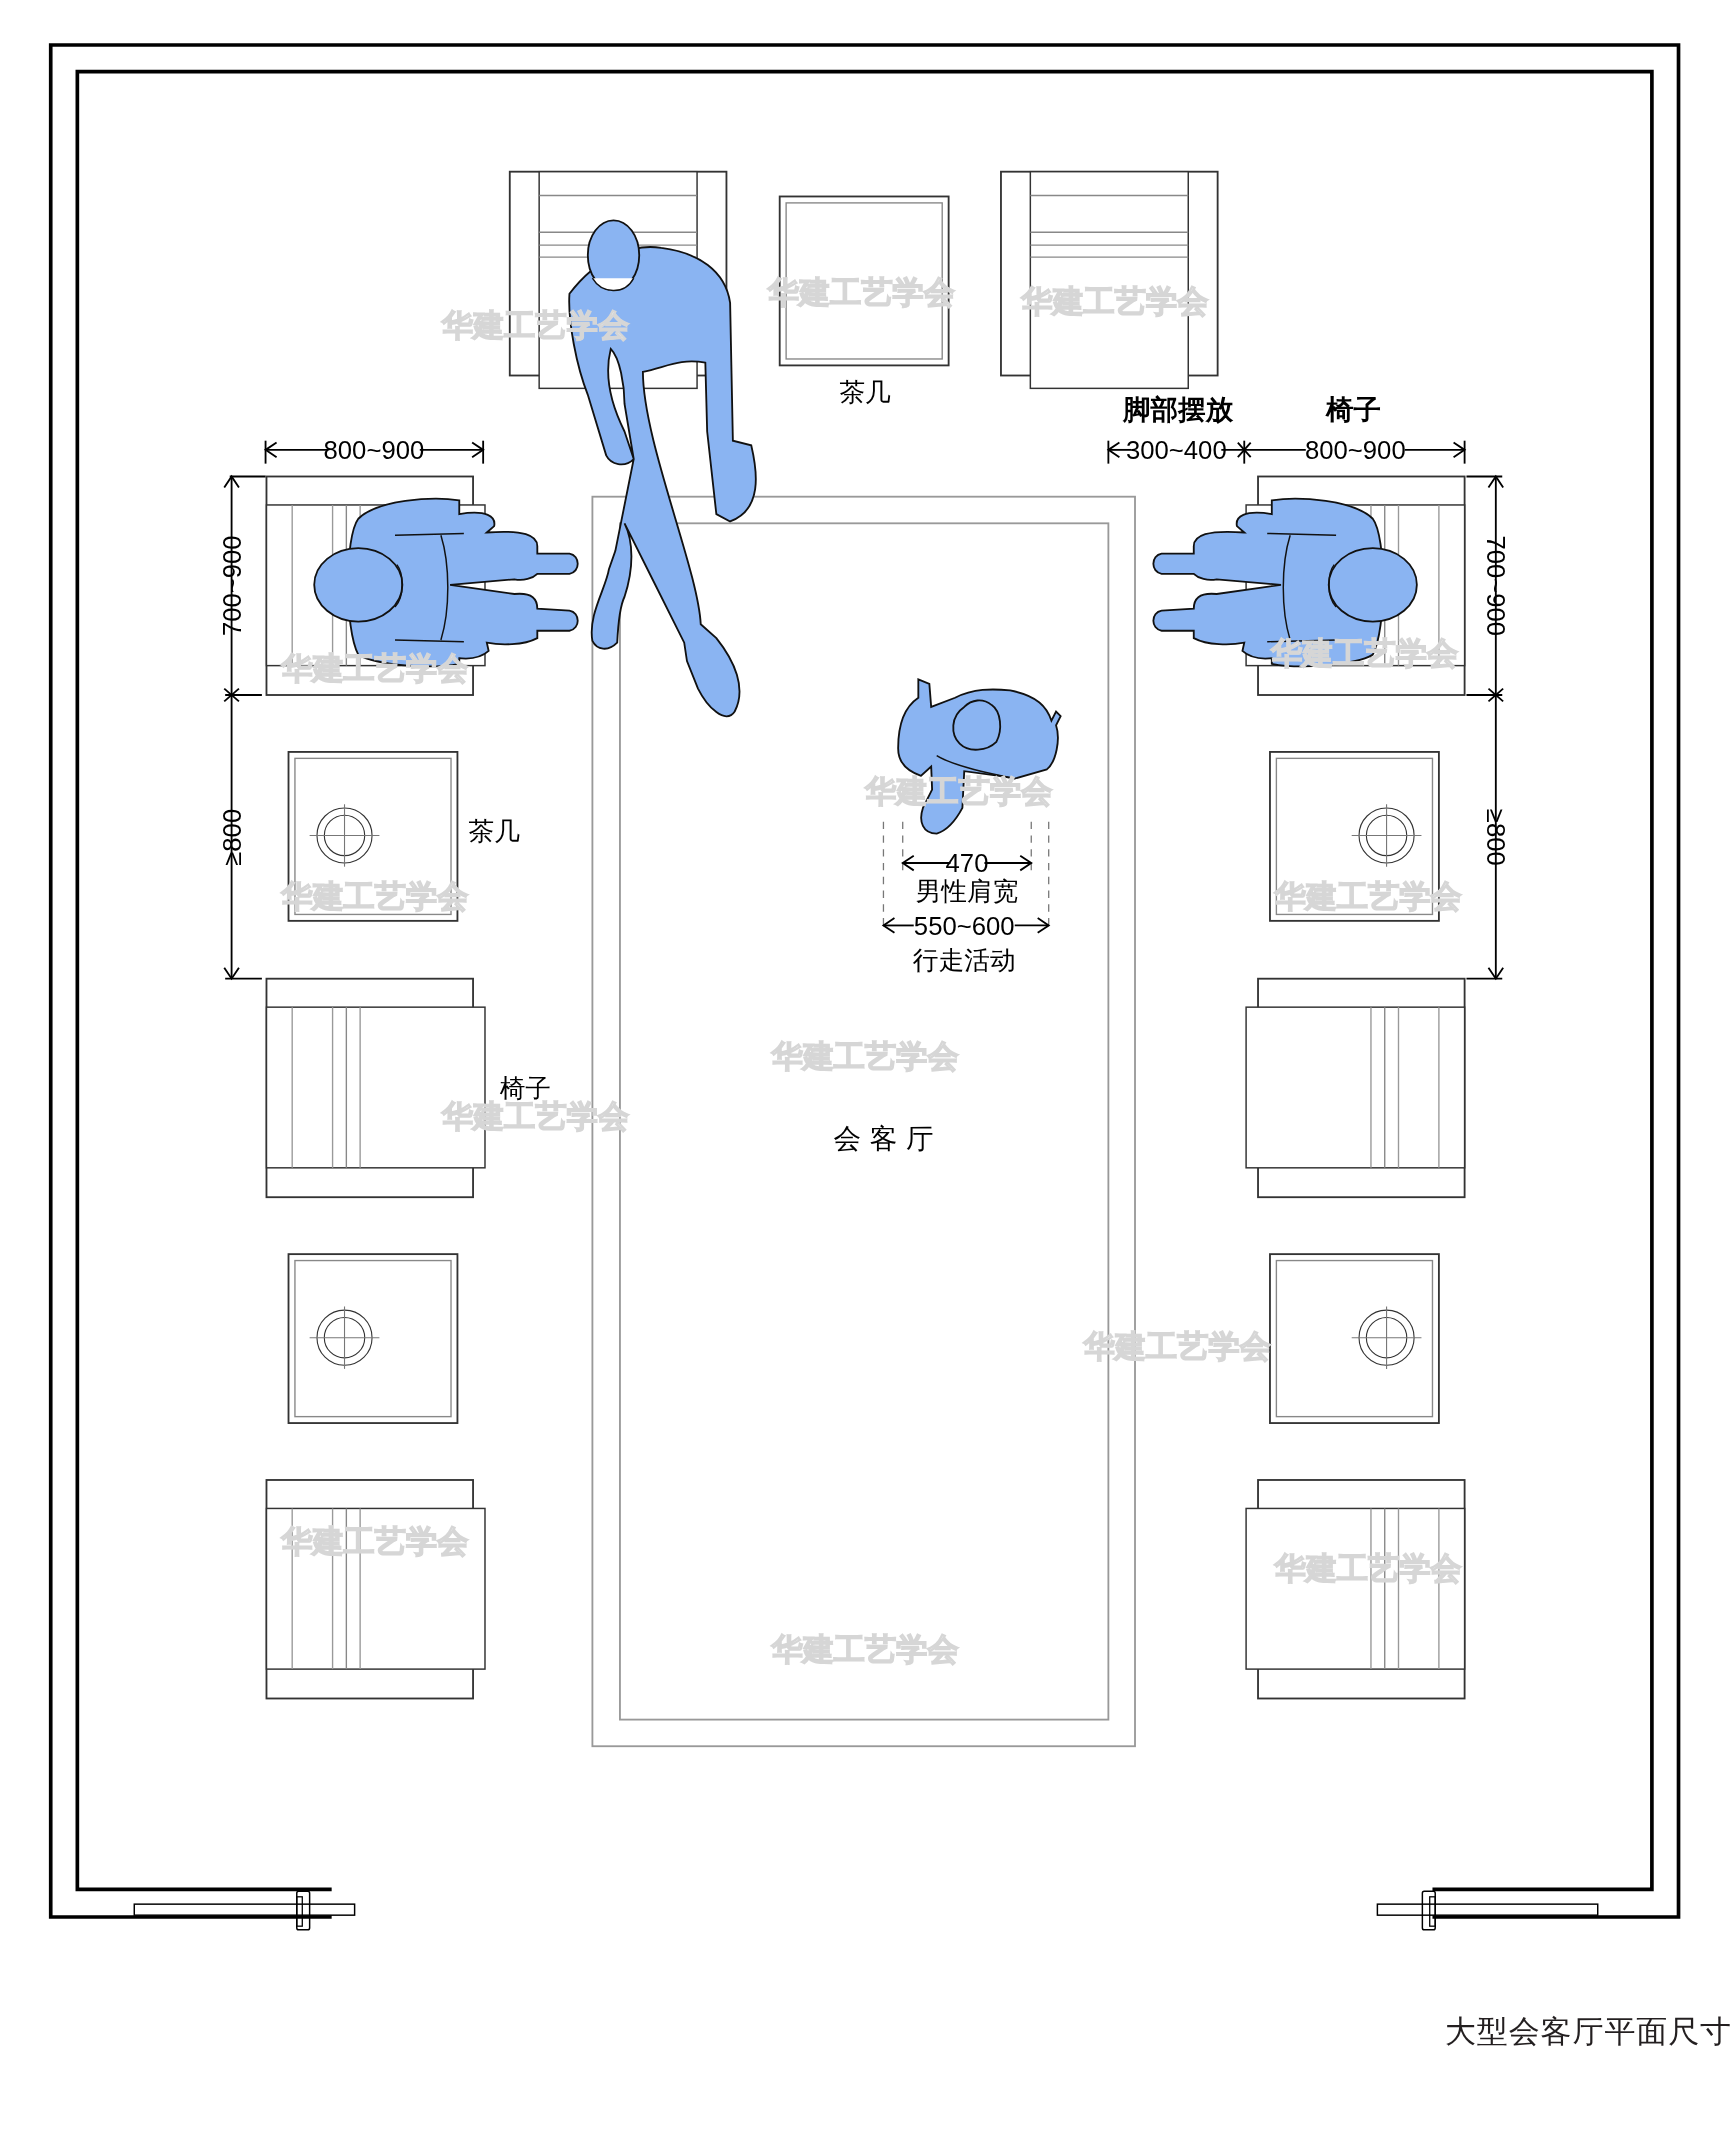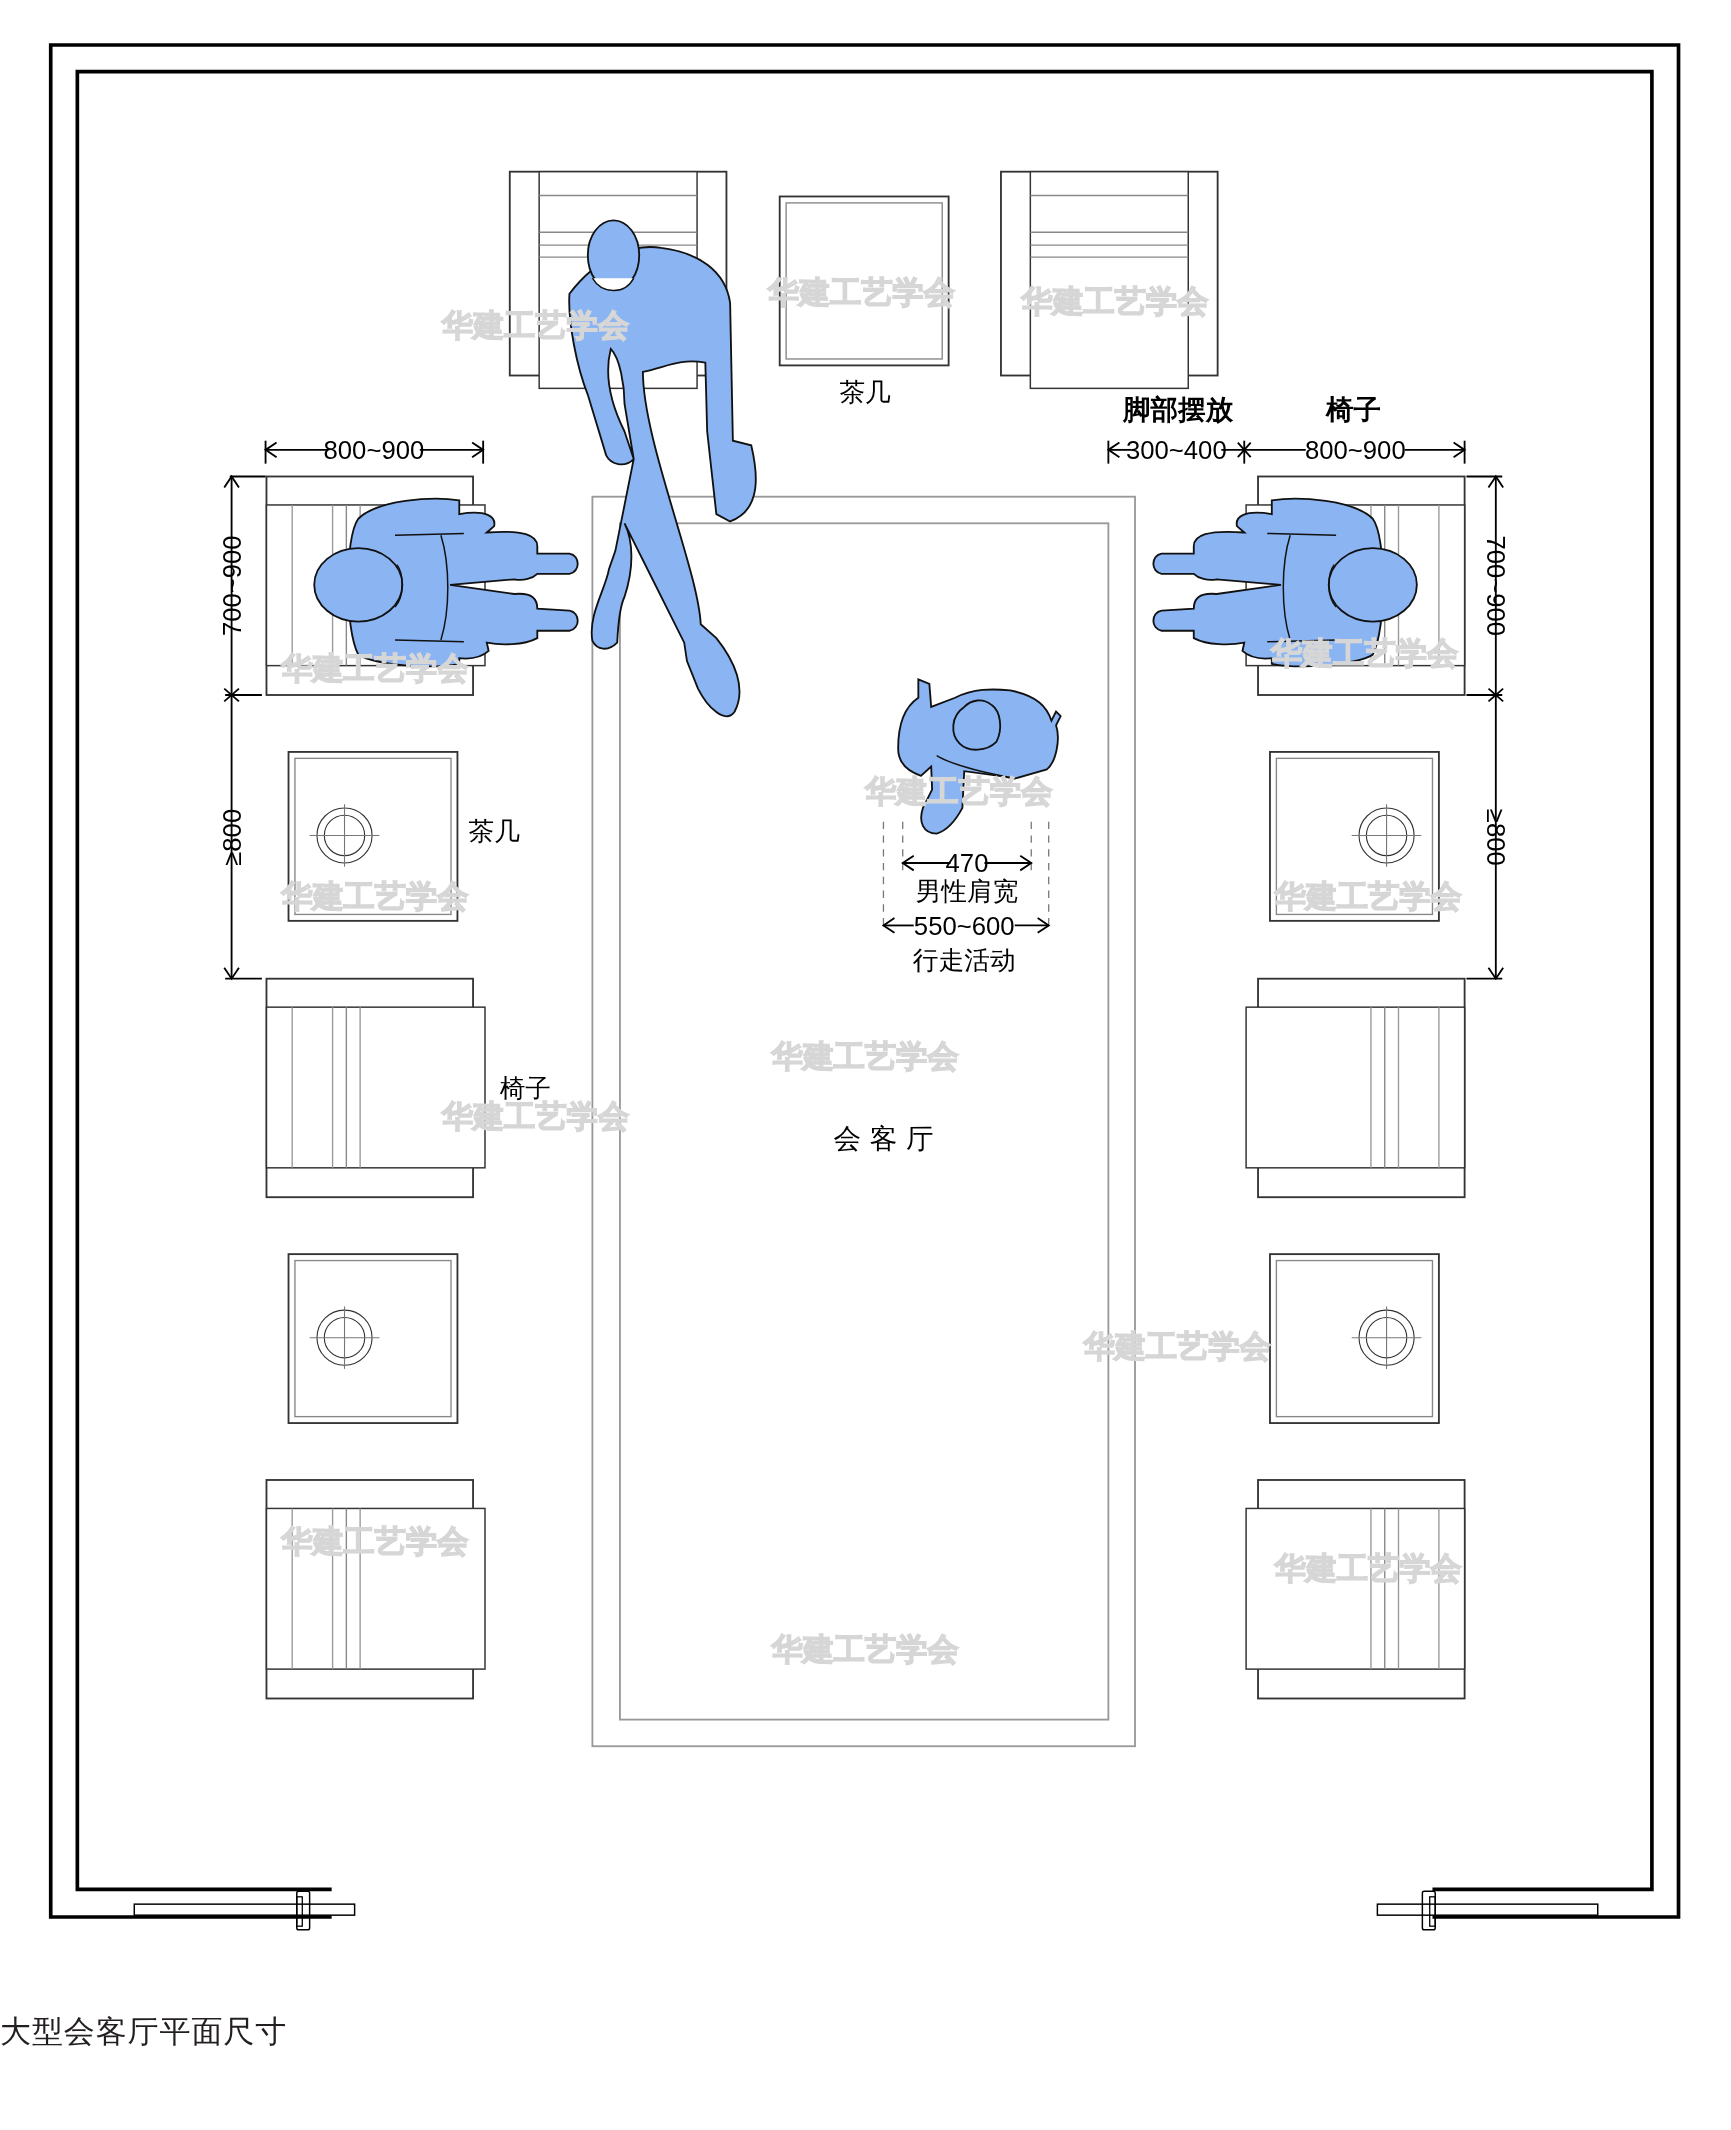--- a/index.html
+++ b/index.html
@@ -2,21 +2,21 @@
 <html style="font-size:14.7px"><head>
 <meta charset="utf-8">
 <style>
   html, body { margin: 0; padding: 0; background: #ffffff; }
   body { width: 1732px; height: 2130px; position: relative; overflow: hidden;
          font-family: "DejaVu Sans", "Liberation Sans", sans-serif; }
   #plan { position: absolute; left: 0; top: 0; }
   .lbl { font-family: "DejaVu Sans", sans-serif; fill: #000; }
   .dim { font-family: "Liberation Sans", "DejaVu Sans", sans-serif; fill: #000; }
   .wm  { font-family: "DejaVu Sans", sans-serif; fill: #ffffff; stroke: #d6d6d6; stroke-width: 1.4; font-weight: bold; }
-  .caption { position: absolute; left: 0; width: 1732px; top: 2011px; text-align: left;
+  .caption { position: absolute; left: 0; width: 1732px; top: 2011px; text-align: right;
              font-size: 31px; color: #231f20; letter-spacing: 0.9px;
              font-family: Liberation Serif, serif; }
 </style>
 </head>
 <body>
 
 <svg id="plan" width="1732" height="2130" viewBox="0 0 1886 2320" xmlns="http://www.w3.org/2000/svg">
   <defs>
     <g id="chair-v">
 

